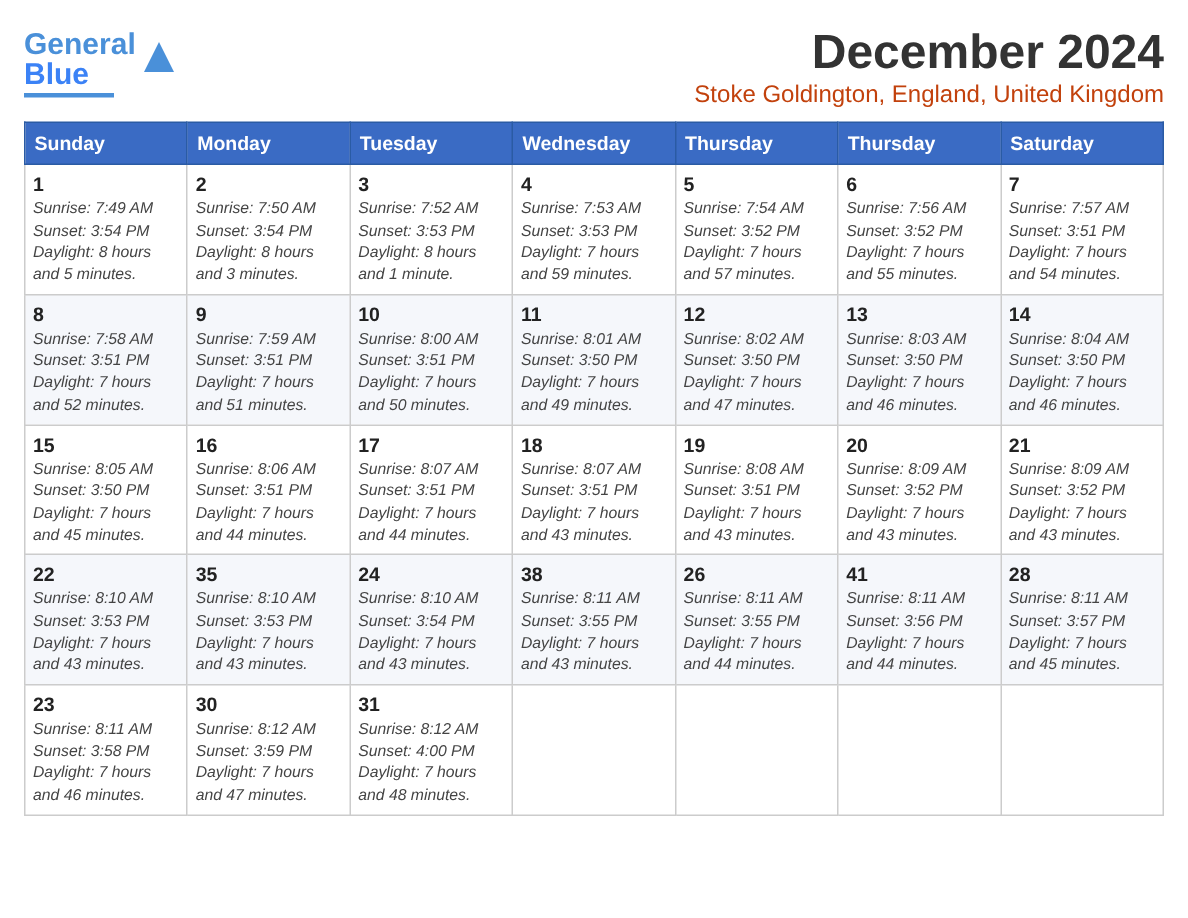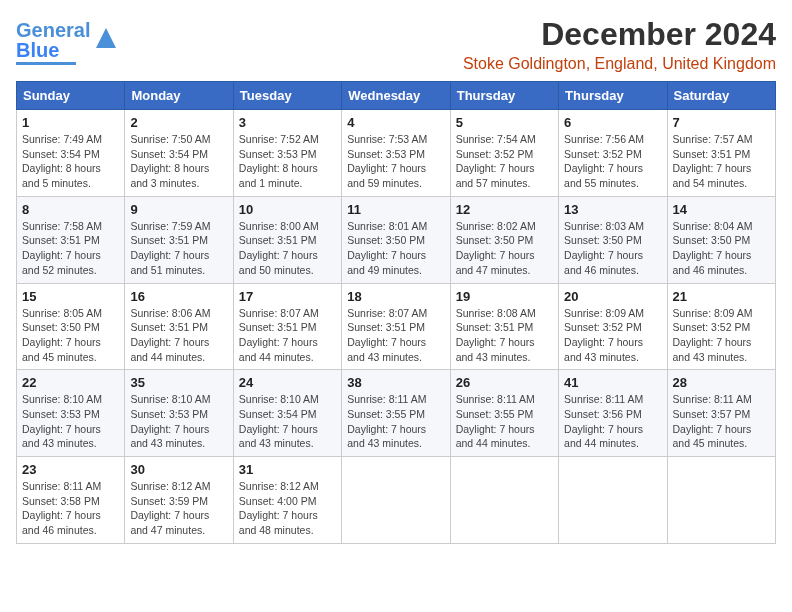--- a/index.html
+++ b/index.html
@@ -77,20 +77,21 @@
       font-size: 13px;
       font-weight: bold;
       color: #222;
       display: block;
       margin-bottom: 2px;
     }
     .day-info {
       color: #444;
       font-size: 10.5px;
       line-height: 1.4;
+      font-style: italic;
     }
     .empty-cell {
       background: #fff !important;
     }
   </style>
 </head>
 <body>
 
 <div class="header">
   <div class="logo">

